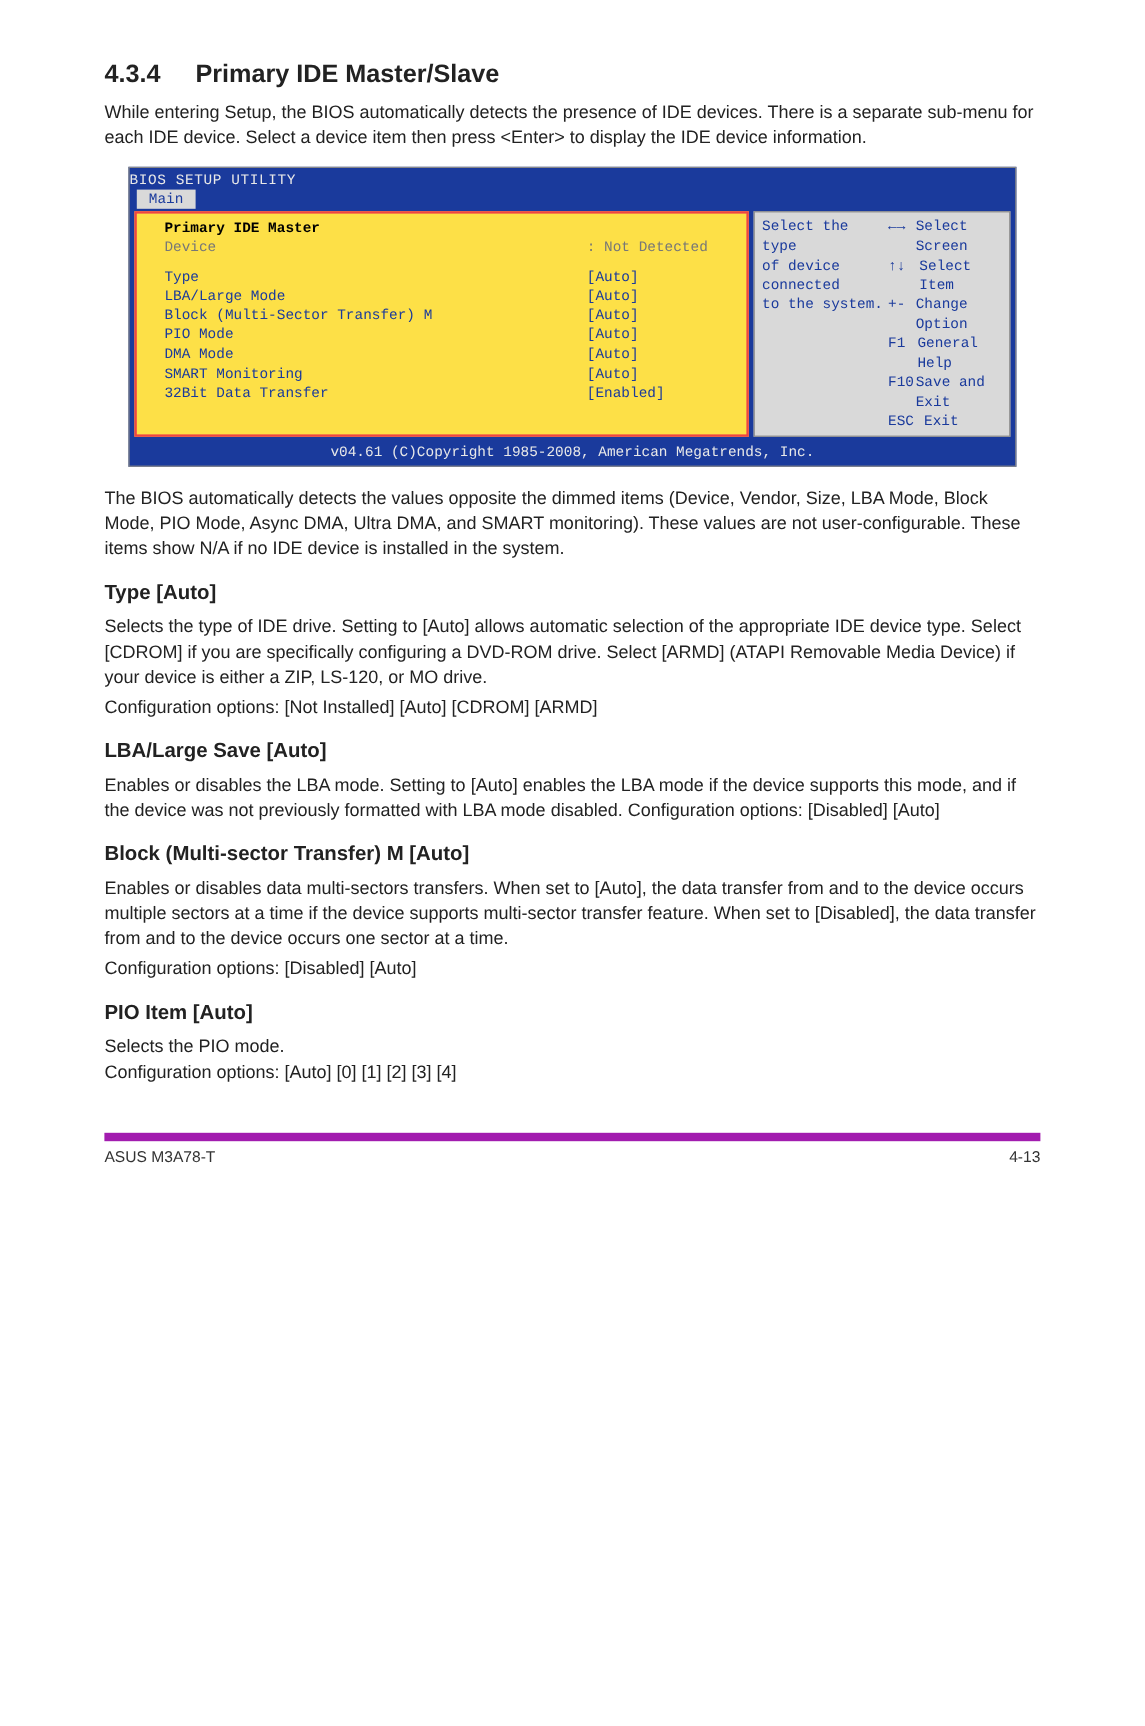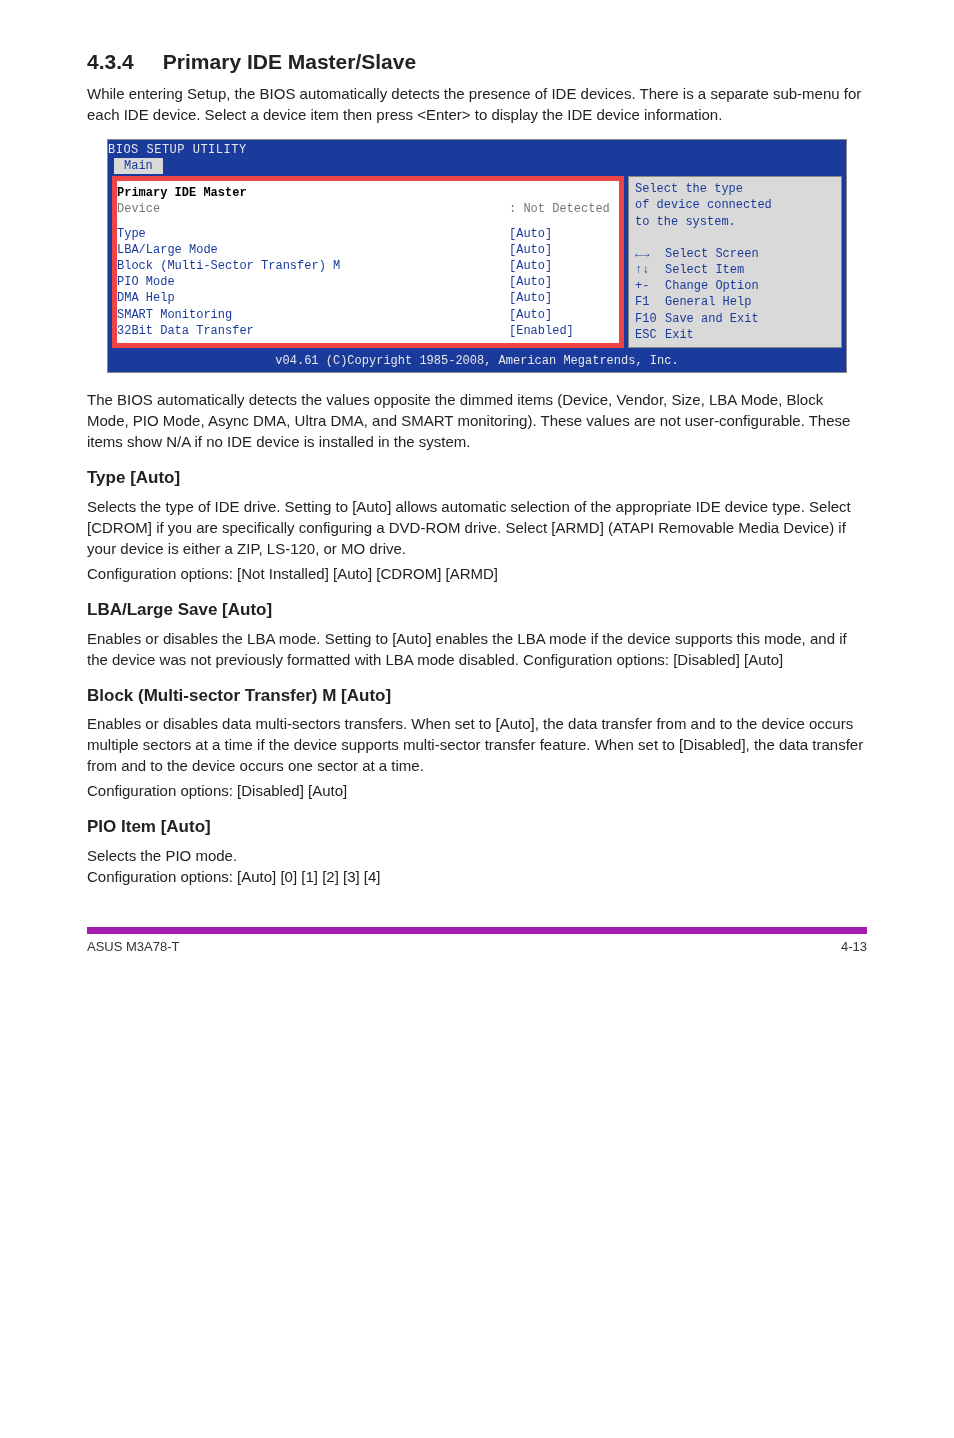--- a/index.html
+++ b/index.html
@@ -39,35 +39,35 @@
   .bios-tab {
     background: #d9d9d9;
     color: #1a3a9c;
     display: inline-block;
     padding: 0 10px;
     margin-left: 6px;
   }
   .bios-columns { display: flex; }
   .bios-left {
     flex: 1;
-    background: #ffffff;
+    background: #fde047;
     color: #1a3a9c;
-    border: 5px solid #ef4444;
+    border: 2px solid #ef4444;
     margin: 2px 2px 4px 4px;
-    padding: 4px 0;
+    padding: 4px 23px;
   }
   .bios-right {
     width: 200px;
     background: #d9d9d9;
     color: #1a3a9c;
     border: 1px solid #888;
     margin: 2px 4px 4px 2px;
     padding: 4px 6px;
     display: flex;
-    flex-direction: column;
+    flex-direction: row;
     justify-content: space-between;
   }
   .bios-left .black { color: #000; font-weight: bold; }
   .bios-left .dim { color: #777; }
   .row { display: flex; }
   .row .lbl { flex: 1; }
   .row .val { width: 110px; }
   .bios-footer {
     text-align: center;
     color: #e8e8e8;
@@ -115,21 +115,21 @@
         </div>
       <div class="row">
           <span class="lbl">Block (Multi-Sector Transfer) M</span>
           <span class="val">[Auto]</span>
         </div>
       <div class="row">
           <span class="lbl">PIO Mode</span>
           <span class="val">[Auto]</span>
         </div>
       <div class="row">
-          <span class="lbl">DMA Help</span>
+          <span class="lbl">DMA Mode</span>
           <span class="val">[Auto]</span>
         </div>
       <div class="row">
           <span class="lbl">SMART Monitoring</span>
           <span class="val">[Auto]</span>
         </div>
       <div class="row">
           <span class="lbl">32Bit Data Transfer</span>
           <span class="val">[Enabled]</span>
         </div>

